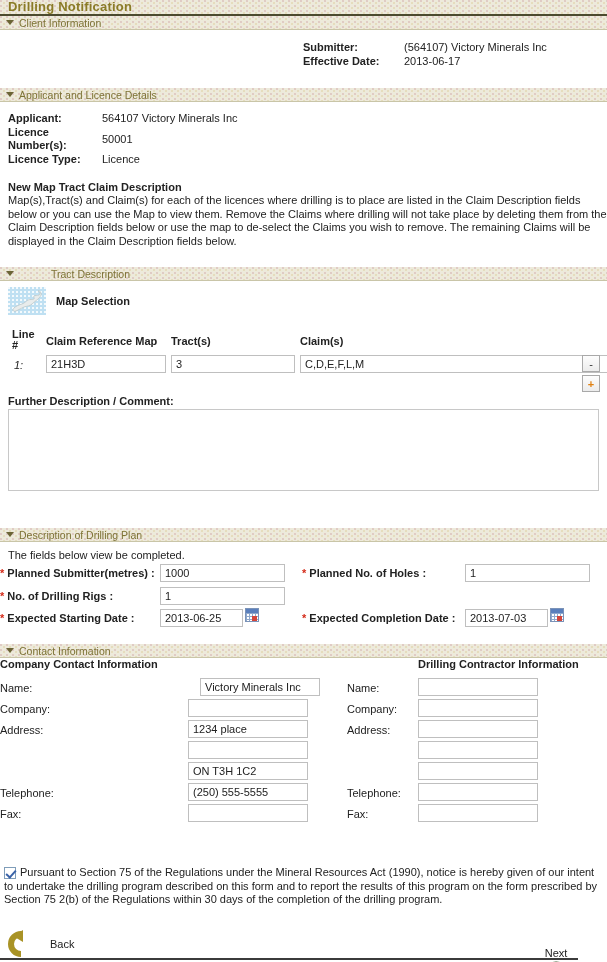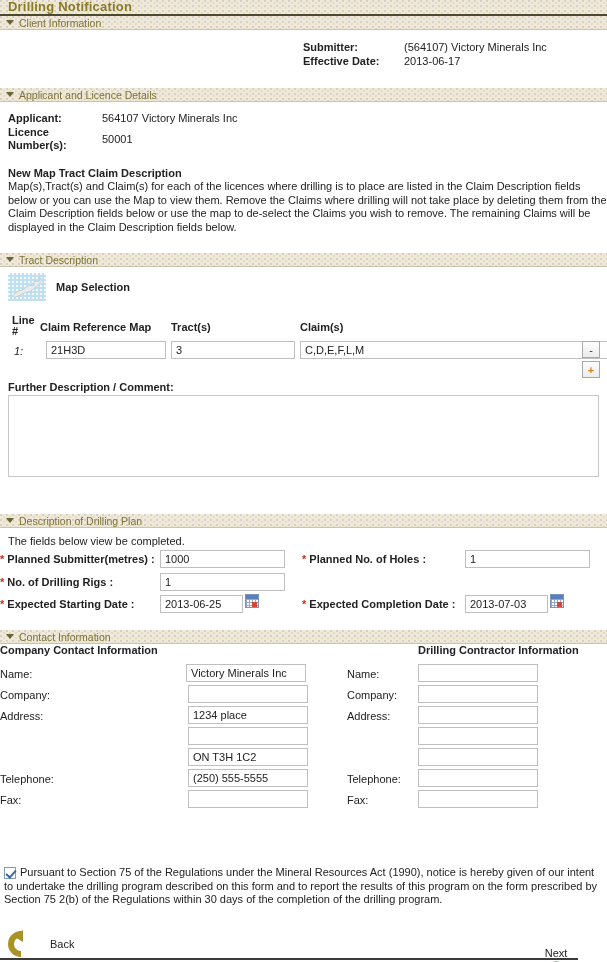--- a/index.html
+++ b/index.html
@@ -128,21 +128,21 @@
   #map-thumb .dots {
     position: absolute; inset: 0;
     background-image: radial-gradient(circle at 1px 1px, rgba(255,255,255,0.85) 0.7px, transparent 1px);
     background-size: 4px 4px;
   }
   #map-selection-label { font-weight: bold; font-size: 11px; margin-left: 10px; }
 
   #tract-grid { position: relative; height: 60px; }
   .col-hdr { position: absolute; font-weight: bold; font-size: 11px; line-height: 11px; }
   #hdr-line   { left: 4px;   top: 0px; }
-  #hdr-map    { left: 32px;  top: 7px; }
+  #hdr-map    { left: 38px;  top: 7px; }
   #hdr-tract  { left: 163px; top: 7px; }
   #hdr-claims { left: 292px; top: 7px; }
 
   #row-num { position: absolute; left: 6px; top: 30px; font-size: 11px; font-style: italic; }
   #inp-map    { position: absolute; left: 38px;  top: 26px; width: 120px; }
   #inp-tract  { position: absolute; left: 163px; top: 26px; width: 124px; }
   #inp-claims { position: absolute; left: 292px; top: 26px; width: 324px; }
 
   .sq-btn {
     position: absolute;
@@ -297,27 +297,31 @@
   <table id="applicant-table">
     <tbody>
         <tr>
       <td class="lbl">Applicant:</td>
       <td>564107 Victory Minerals Inc</td>
     </tr>
     <tr>
       <td class="lbl">Licence Number(s):</td>
       <td>50001</td>
     </tr>
+    <tr>
+      <td class="lbl">Licence Type:</td>
+      <td>Licence</td>
+    </tr>
   </tbody>
     </table>
   <div id="claim-desc-title">New Map Tract Claim Description</div>
   <div id="claim-desc-para">Map(s),Tract(s) and Claim(s) for each of the licences where drilling is to place are listed in the Claim Description fields below or you can use the Map to view them. Remove the Claims where drilling will not take place by deleting them from the Claim Description fields below or use the map to de-select the Claims you wish to remove. The remaining Claims will be displayed in the Claim Description fields below.</div>
 </div>
 
-<div class="section-header textured" style="margin-top:13px;">
+<div class="section-header textured" style="margin-top:13px;gap:32px;">
   <span class="tri"></span>
   <span class="sh-label">Tract Description</span>
 </div>
 <div class="sec-body" id="tract-body">
 
   <div id="map-selection-row">
     <div id="map-thumb">
       <div class="dots"></div>
       <svg width="38" height="28" viewBox="0 0 38 28" style="position:absolute;left:0;top:0;">
         <path d="M30 4 C32 5 33 7 31 8 C29 9 27 8 26 9 C25 10 27 11 26 12 C25 13 22 12 20 13 C18 14 17 16 14 17 C11 18 8 19 6 21 C4 23 5 25 8 24 C11 23 13 21 16 20 C19 19 22 19 24 17 C26 15 28 14 30 12 C32 10 34 8 33 6 C32 4 31 3 30 4 Z" fill="#e8ecec" stroke="#b9c4c4" stroke-width="0.7"></path>
@@ -400,21 +404,21 @@
 
 <div class="section-header textured">
   <span class="tri"></span>
   <span class="sh-label">Contact Information</span>
 </div>
 <div class="sec-body" id="contact-body">
   <div class="contact-heading" id="company-heading">Company Contact Information</div>
   <div class="contact-heading" id="contractor-heading">Drilling Contractor Information</div>
 
   <div class="contact-lbl" style="left:0px;  top:24px;">Name:</div>
-  <input class="txt contact-inp" style="left: 186px; top: 20px;" value="Victory Minerals Inc">
+  <input class="txt contact-inp" style="left: 200px; top: 20px;" value="Victory Minerals Inc">
 
   <div class="contact-lbl" style="left:0px;  top:45px;">Company:</div>
   <input class="txt contact-inp" style="left: 188px; top: 41px;" value="">
 
   <div class="contact-lbl" style="left:0px;  top:66px;">Address:</div>
   <input class="txt contact-inp" style="left: 188px; top: 62px;" value="1234 place">
   <input class="txt contact-inp" style="left: 188px; top: 83px;" value="">
   <input class="txt contact-inp" style="left: 188px; top: 104px;" value="ON T3H 1C2">
 
   <div class="contact-lbl" style="left:0px;  top:129px;">Telephone:</div>

